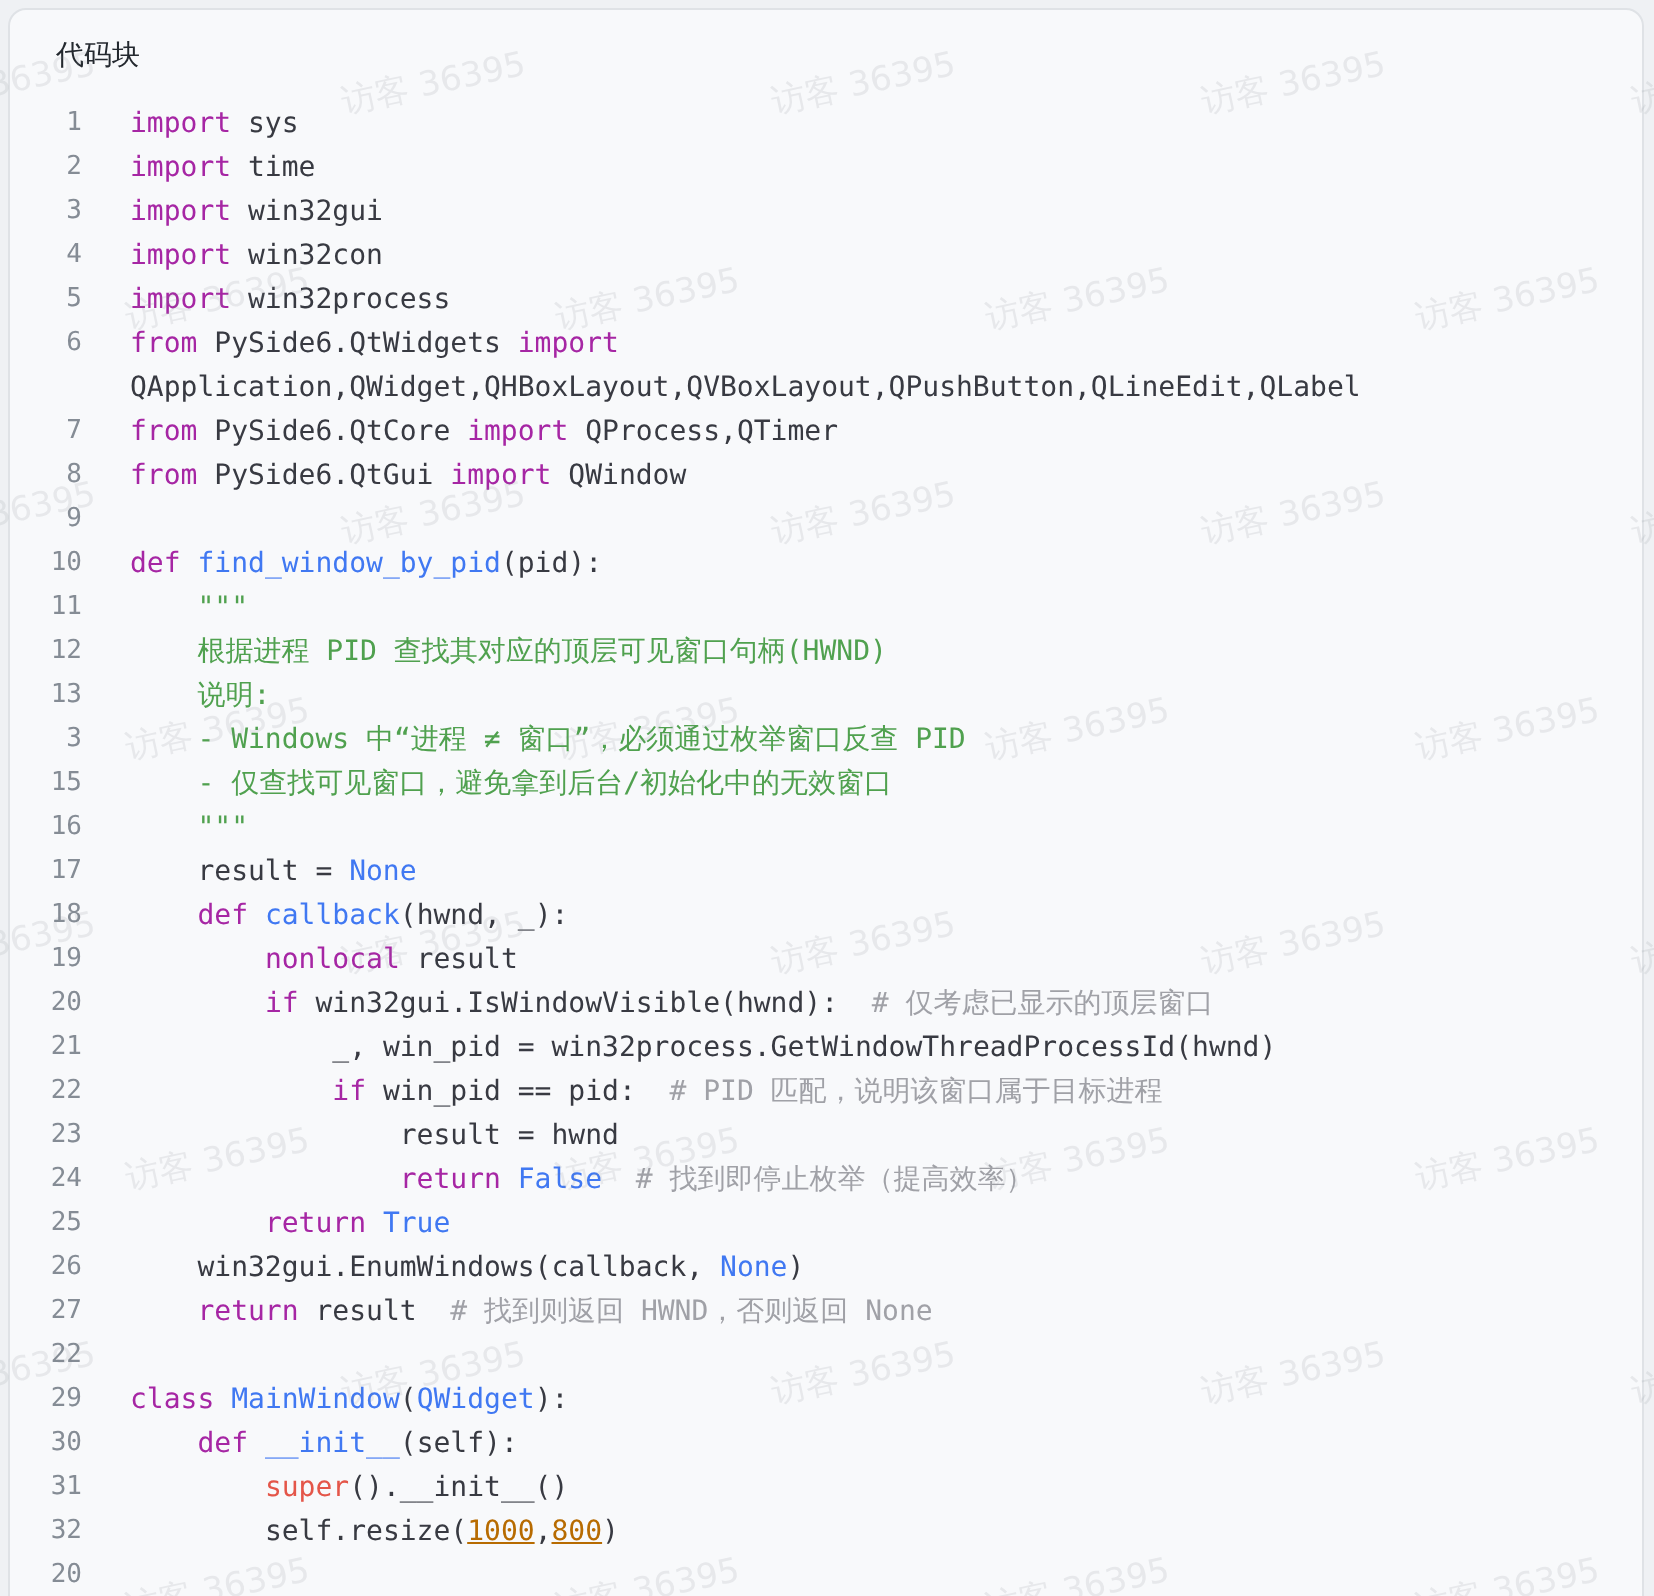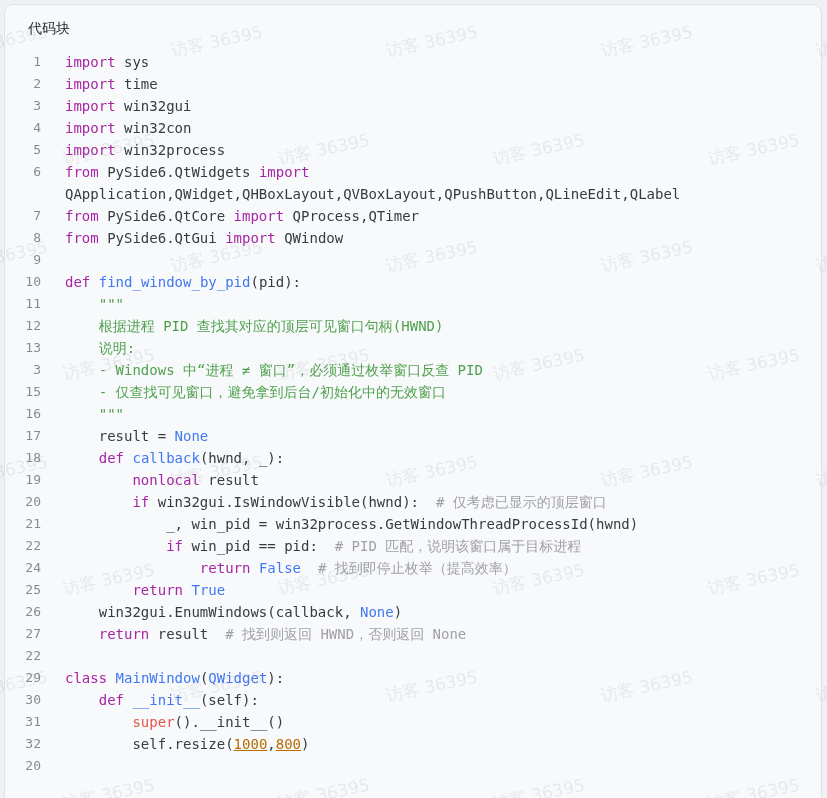--- a/index.html
+++ b/index.html
@@ -139,20 +139,24 @@
         <span class="ln">20</span>
         <span class="ct"><span class="tk-d">        </span><span class="tk-k">if</span><span class="tk-d"> win32gui.IsWindowVisible(hwnd):  </span><span class="tk-c"># 仅考虑已显示的顶层窗口</span></span>
       </div>
       <div class="line">
         <span class="ln">21</span>
         <span class="ct"><span class="tk-d">            _, win_pid = win32process.GetWindowThreadProcessId(hwnd)</span></span>
       </div>
       <div class="line">
         <span class="ln">22</span>
         <span class="ct"><span class="tk-d">            </span><span class="tk-k">if</span><span class="tk-d"> win_pid == pid:  </span><span class="tk-c"># PID 匹配，说明该窗口属于目标进程</span></span>
+      </div>
+      <div class="line">
+        <span class="ln">23</span>
+        <span class="ct"><span class="tk-d">                result = hwnd</span></span>
       </div>
       <div class="line">
         <span class="ln">24</span>
         <span class="ct"><span class="tk-d">                </span><span class="tk-k">return</span><span class="tk-d"> </span><span class="tk-o">False</span><span class="tk-d">  </span><span class="tk-c"># 找到即停止枚举（提高效率）</span></span>
       </div>
       <div class="line">
         <span class="ln">25</span>
         <span class="ct"><span class="tk-d">        </span><span class="tk-k">return</span><span class="tk-d"> </span><span class="tk-o">True</span></span>
       </div>
       <div class="line">

